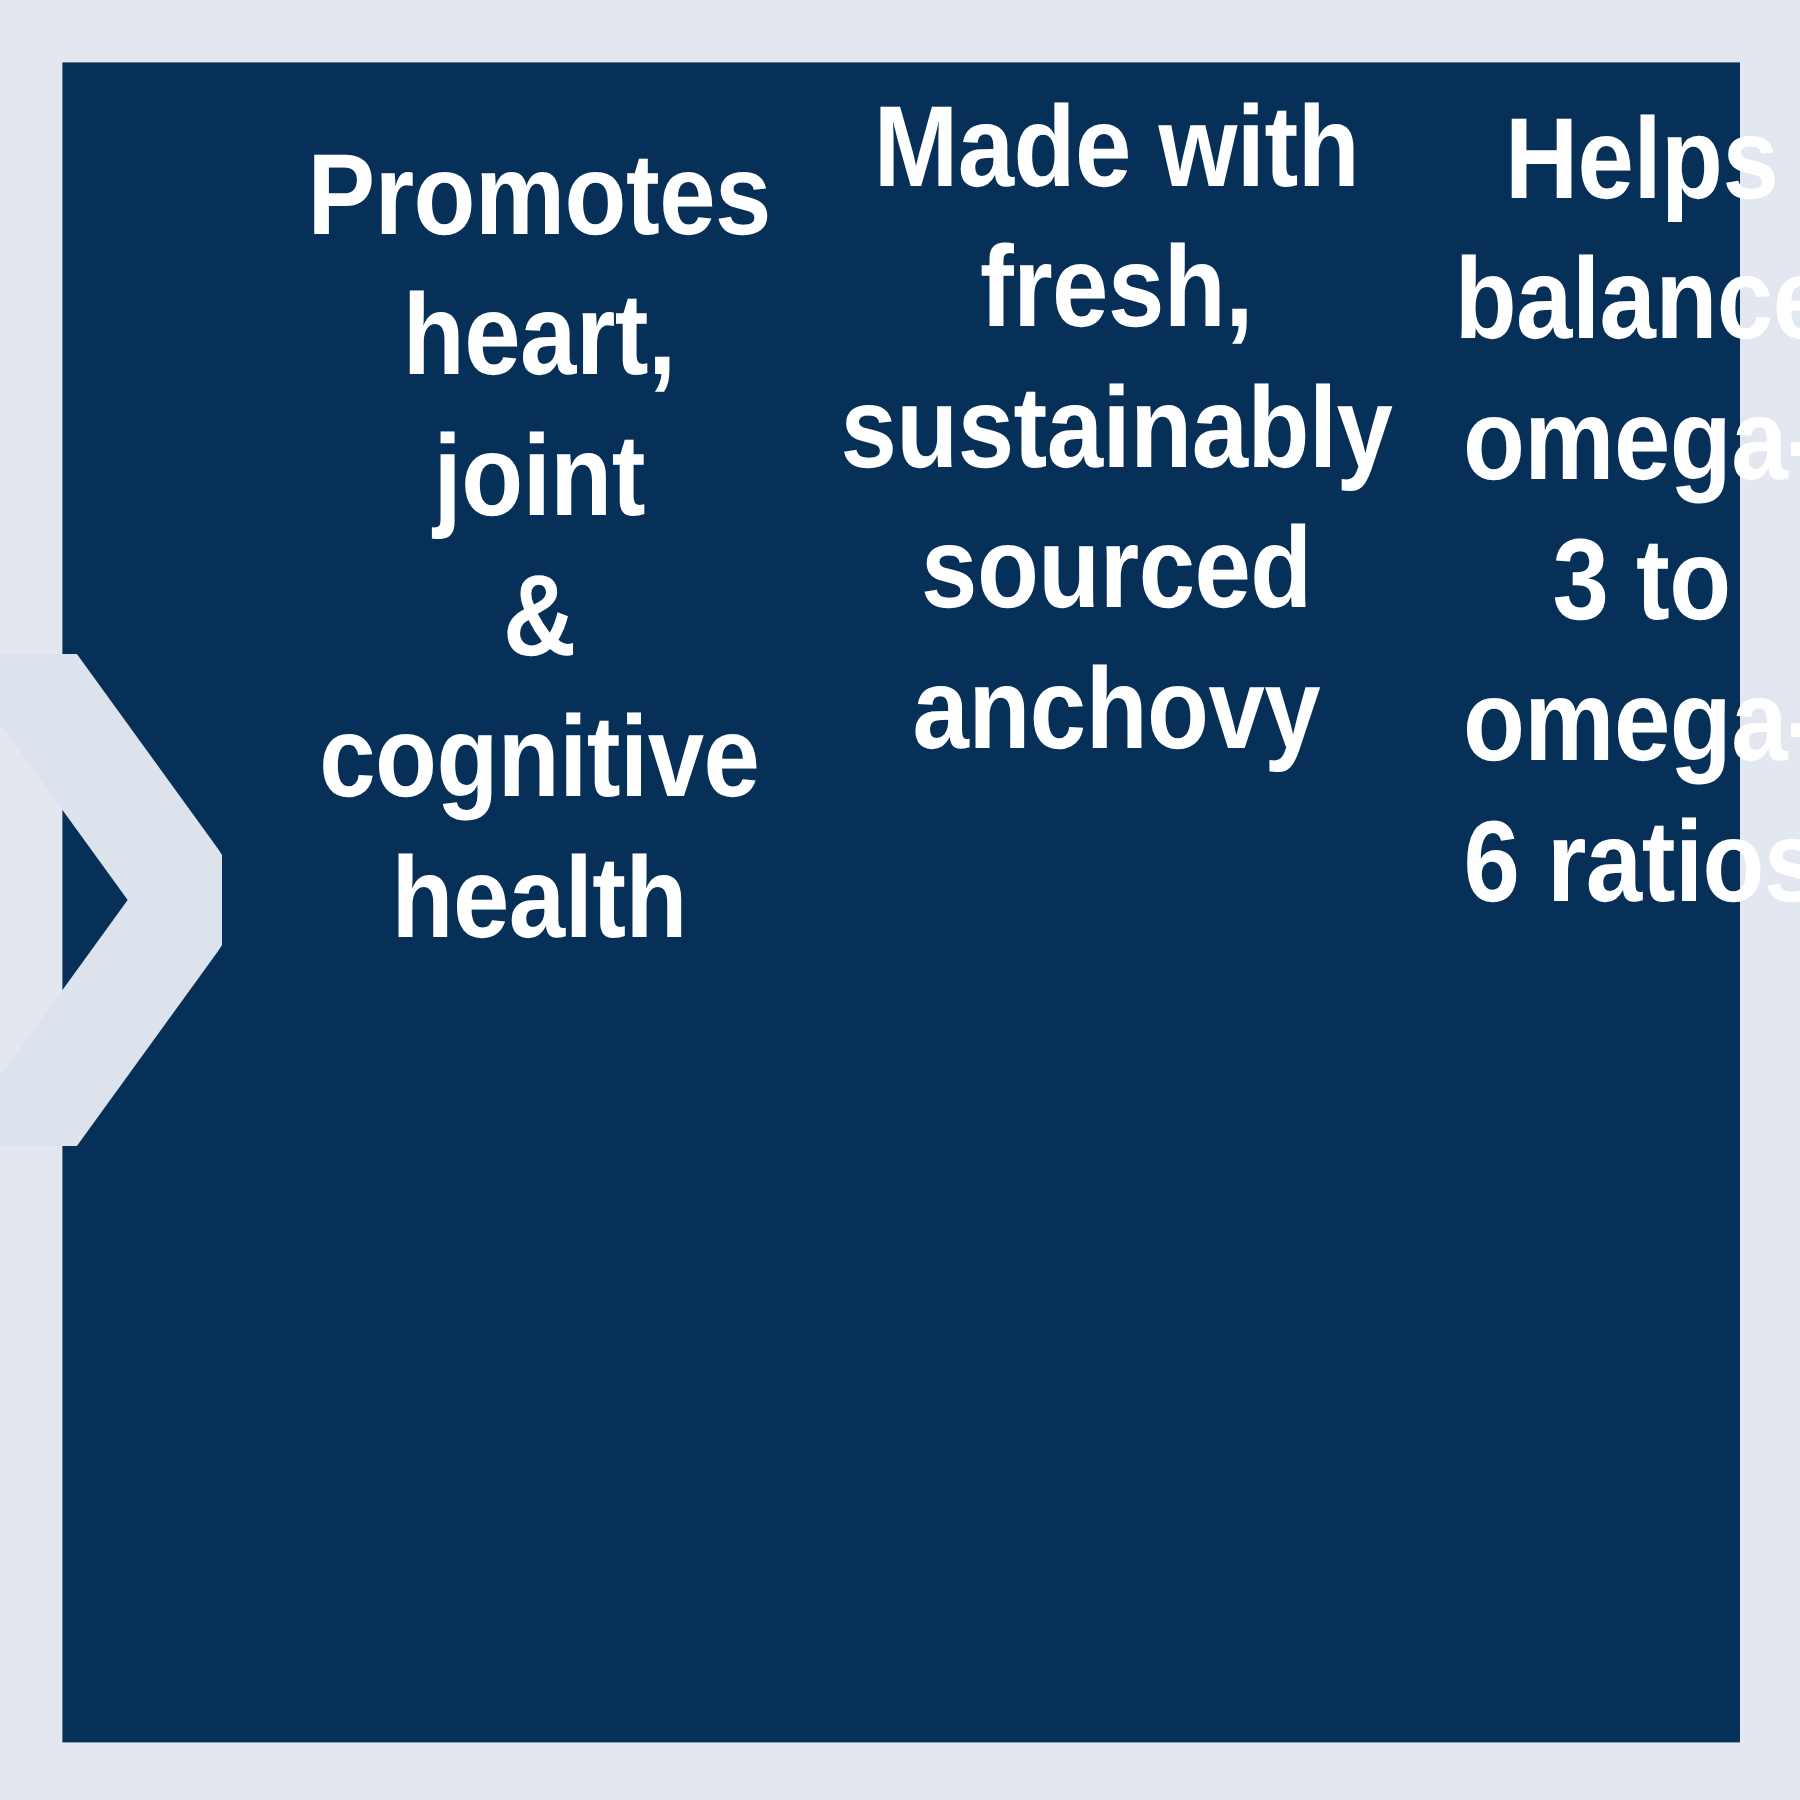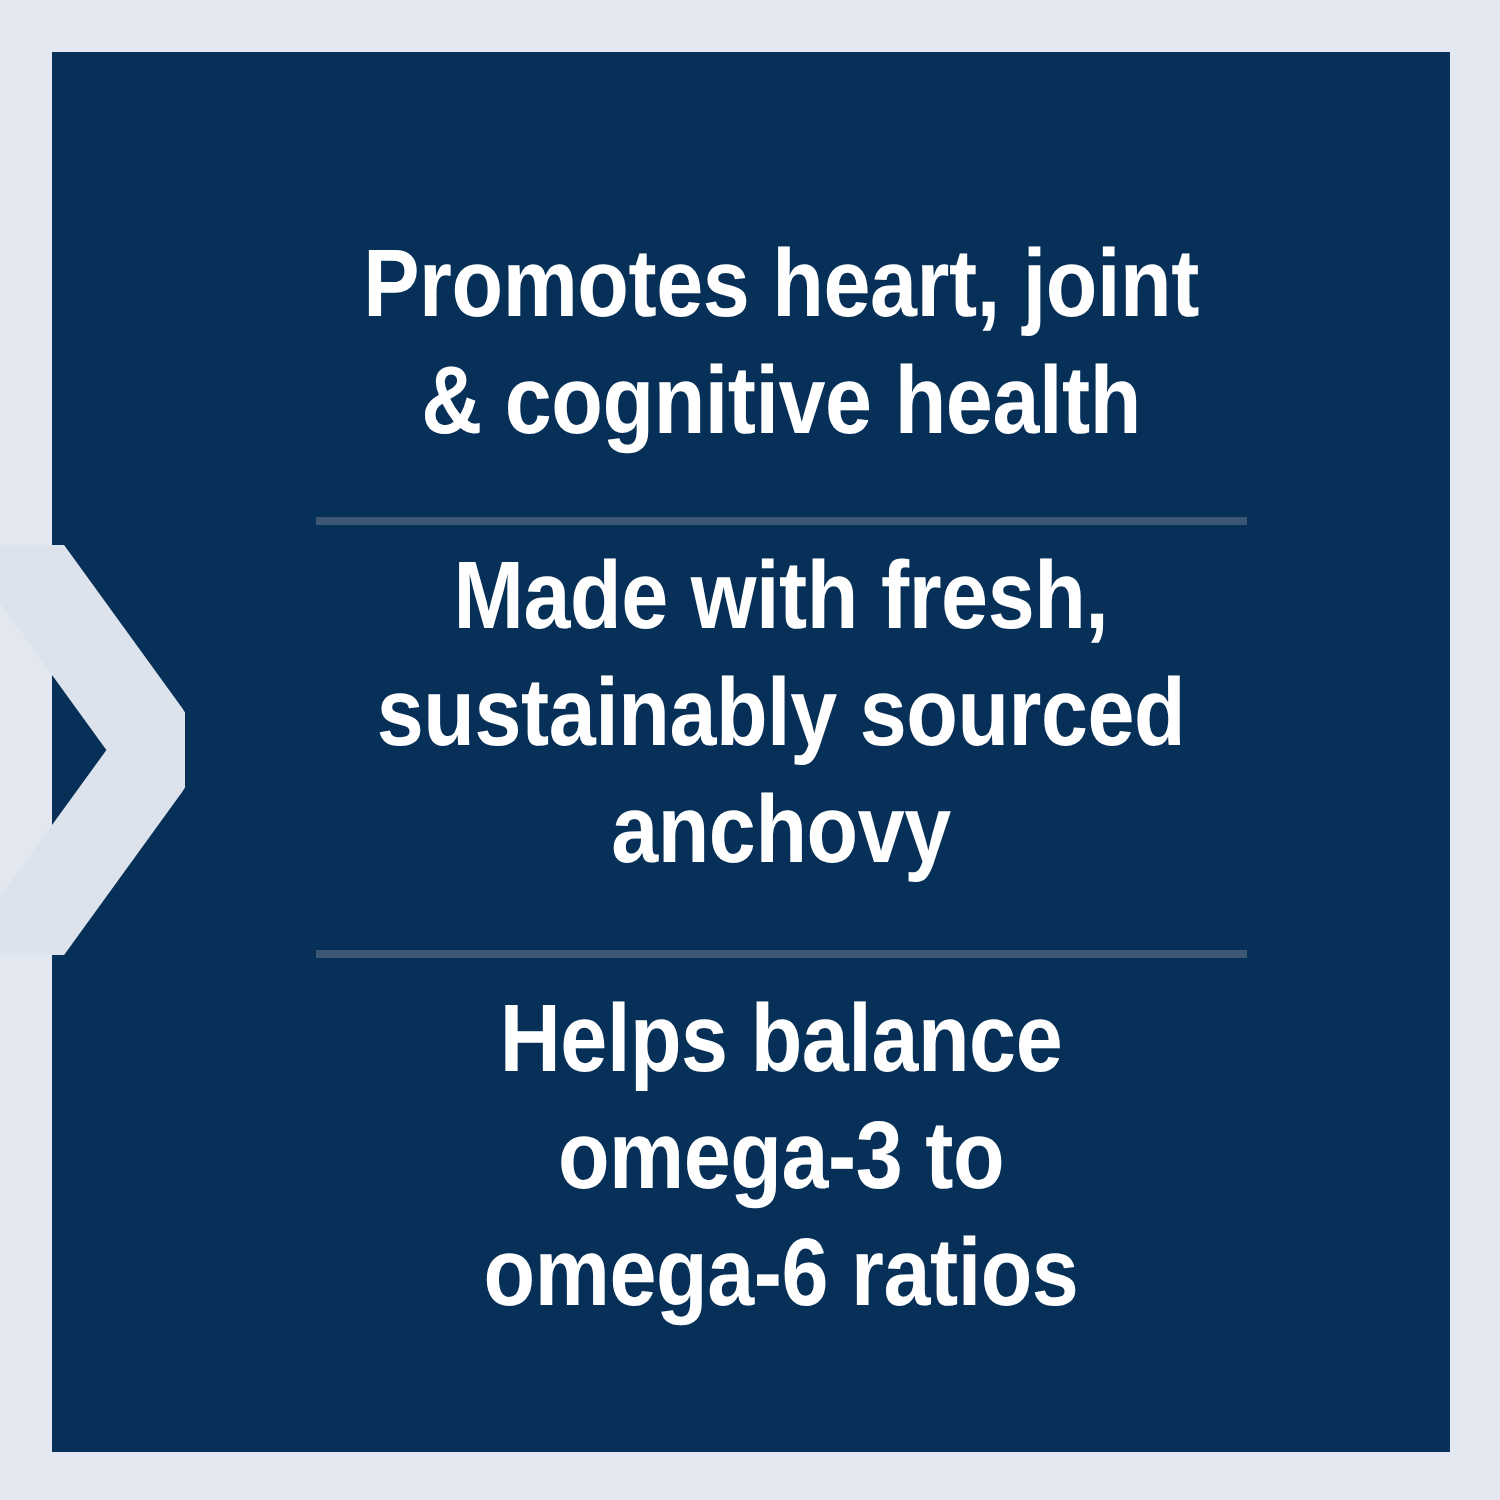--- a/index.html
+++ b/index.html
@@ -40,22 +40,22 @@
   
   #content {
     position: absolute;
     left: 52px;
     top: 52px;
     width: 1398px;
     height: 1400px;
     box-sizing: border-box;
     padding: 0 118px 0 178px;
     display: flex;
-    flex-direction: column;
-    justify-content: center;
+    flex-direction: row;
+    justify-content: space-between;
   }
 
   .benefit {
     color: #ffffff;
     text-align: center;
     font-weight: bold;
     font-size: 96px;
     line-height: 1.22;
     letter-spacing: -0.5px;
     

